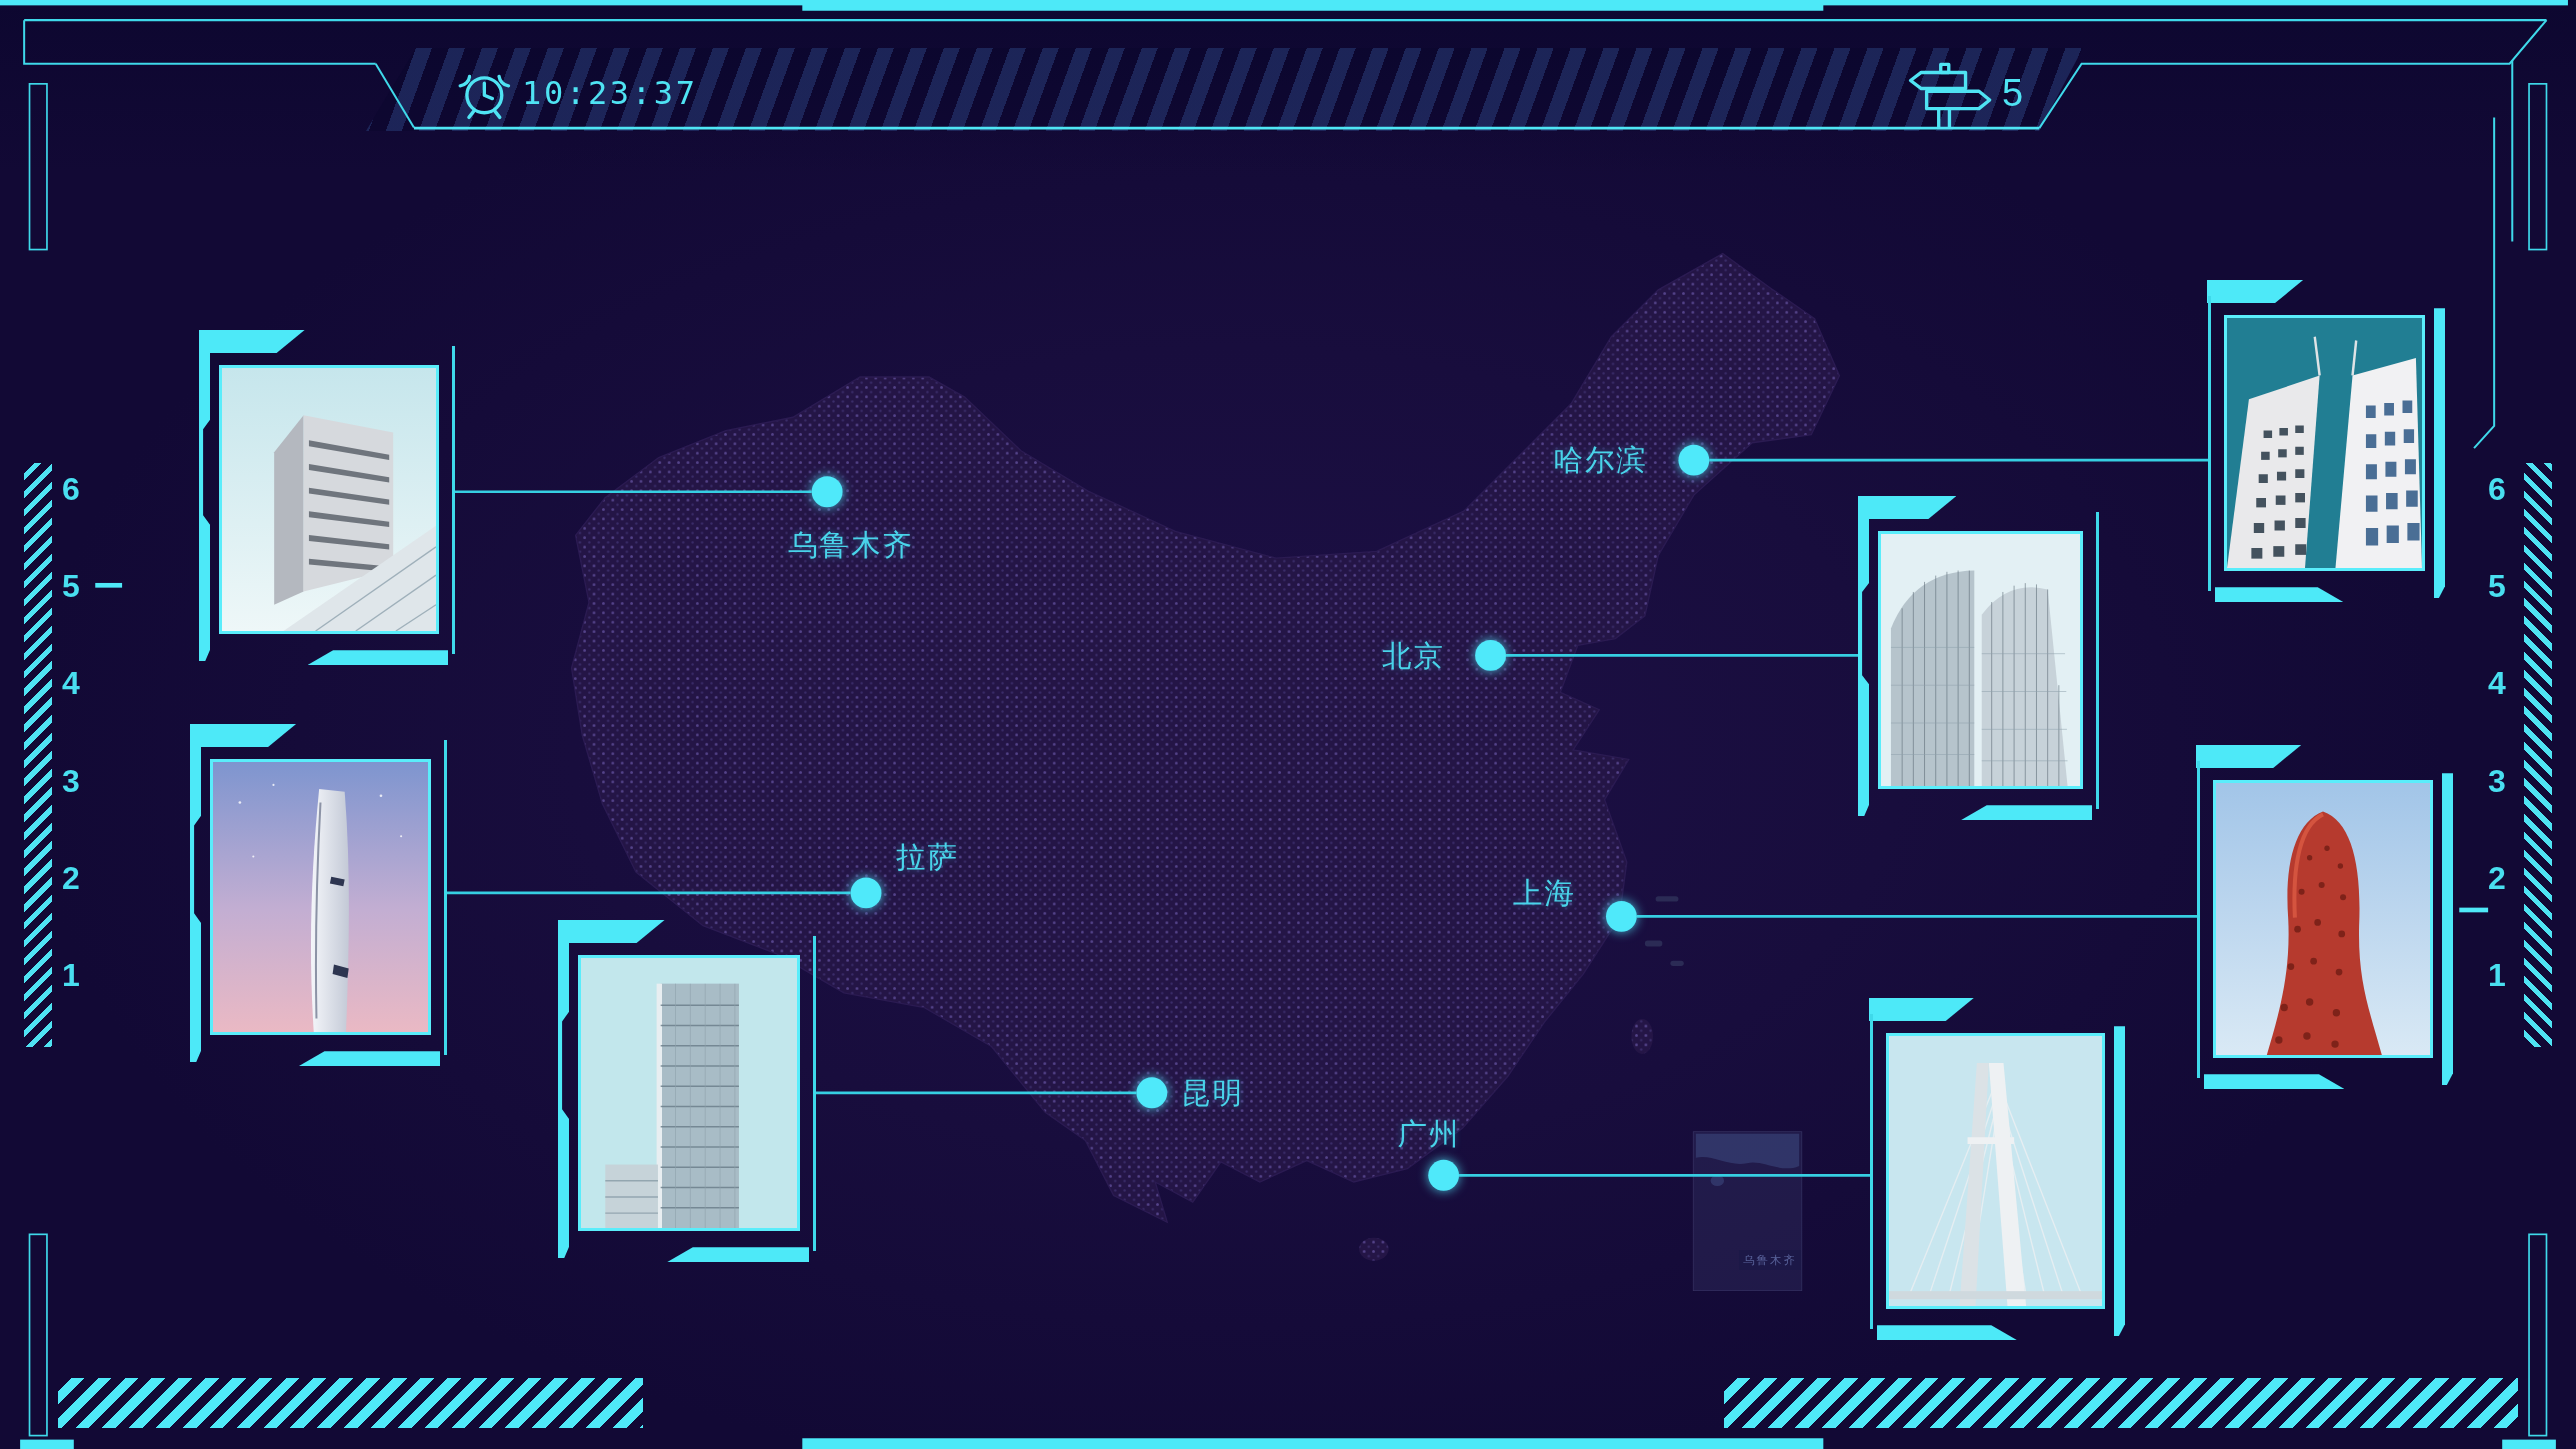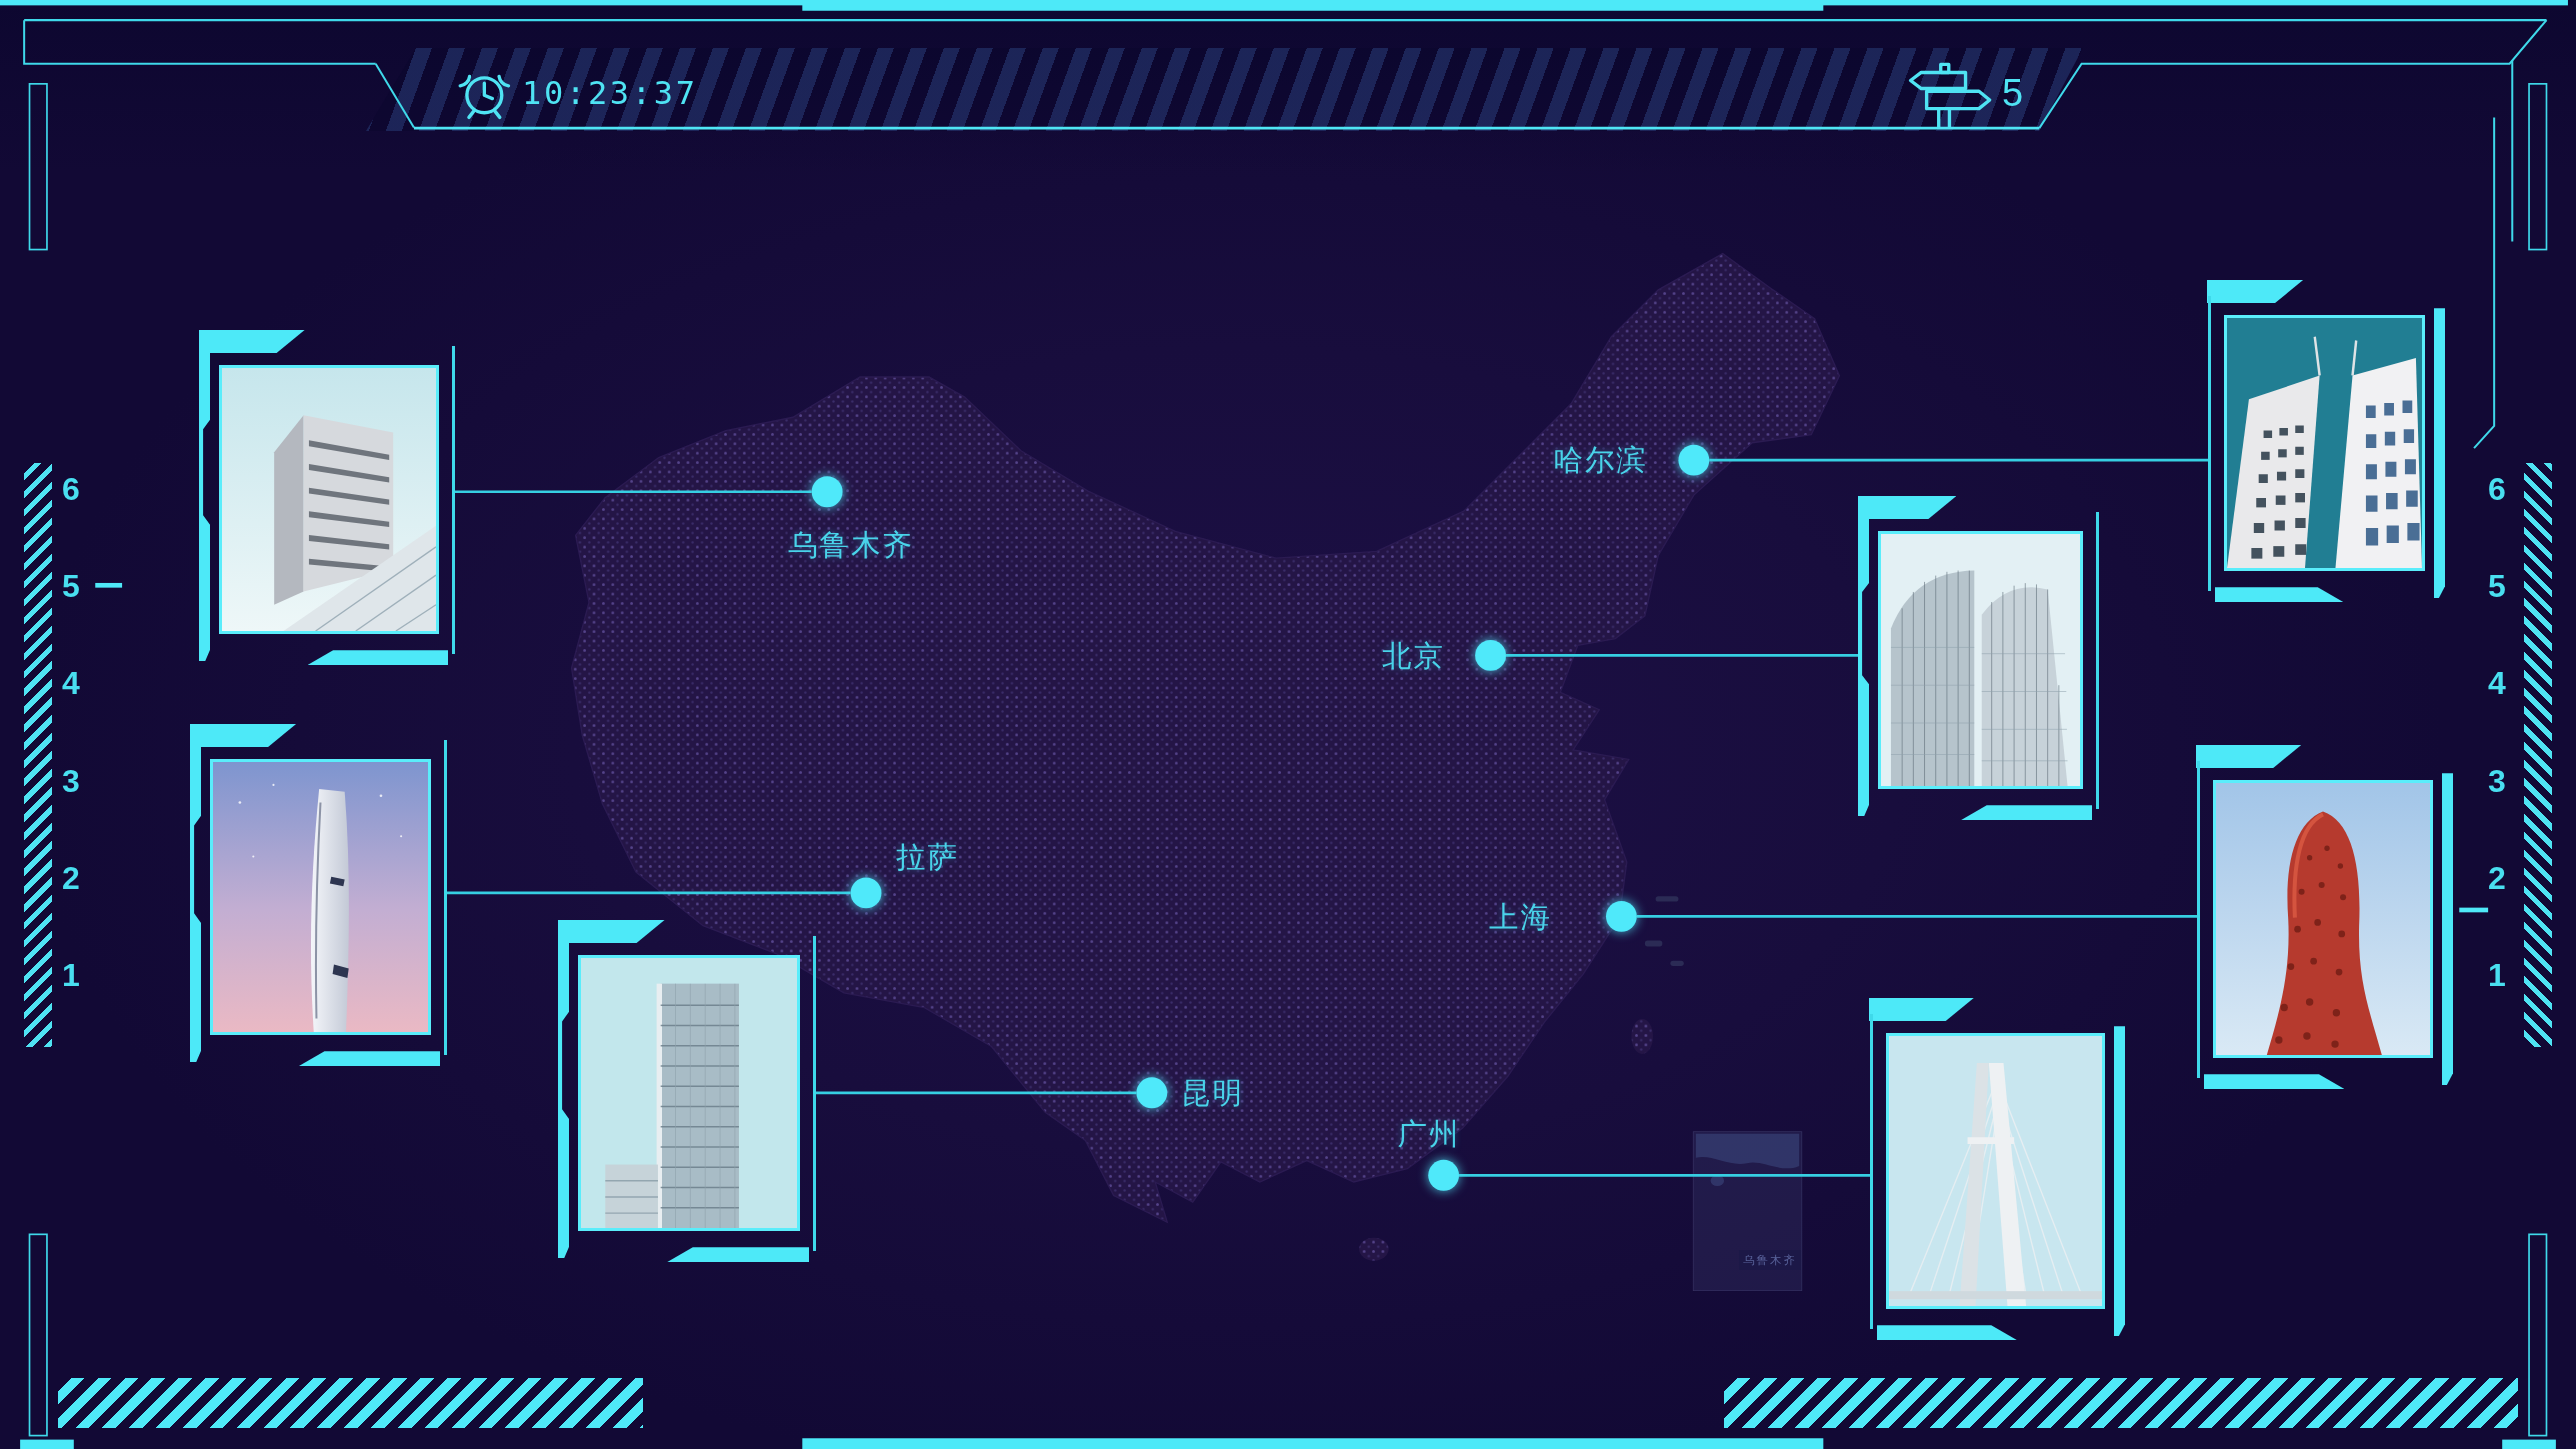--- a/index.html
+++ b/index.html
@@ -201,21 +201,21 @@
   <div id="bottom-hatch-left" class="abs bottom-hatch"></div>
   <div id="bottom-hatch-right" class="abs bottom-hatch"></div>
 
   <div id="time" class="abs">10:23:37</div>
   <div id="branch-count" class="abs">5</div>
 
   <div class="abs city-label" style="left:760px;top:526px;width:154px;text-align:right">乌鲁木齐</div>
   <div class="abs city-label" style="left:1500px;top:441px;width:148px;text-align:right">哈尔滨</div>
   <div class="abs city-label" style="left:1382px;top:637px;width:87px;text-align:left">北京</div>
   <div class="abs city-label" style="left:896px;top:838px">拉萨</div>
-  <div class="abs city-label" style="left:1489px;top:898px;width:87px;">上海</div>
+  <div class="abs city-label" style="left:1489px;top:874px;width:87px;text-align:right">上海</div>
   <div class="abs city-label" style="left:1181px;top:1074px">昆明</div>
   <div class="abs city-label" style="left:1382px;top:1115px;width:94px;text-align:center">广州</div>
 
   <div id="inset-label" class="abs">乌鲁木齐</div>
 
   <div class="card lft" style="left:219px;top:365px;width:220px;height:269px">
     <div class="deco banner"></div>
     <div class="deco sidebar"></div>
     <div class="deco bbar"></div>
     <div class="thin sideline"></div>

